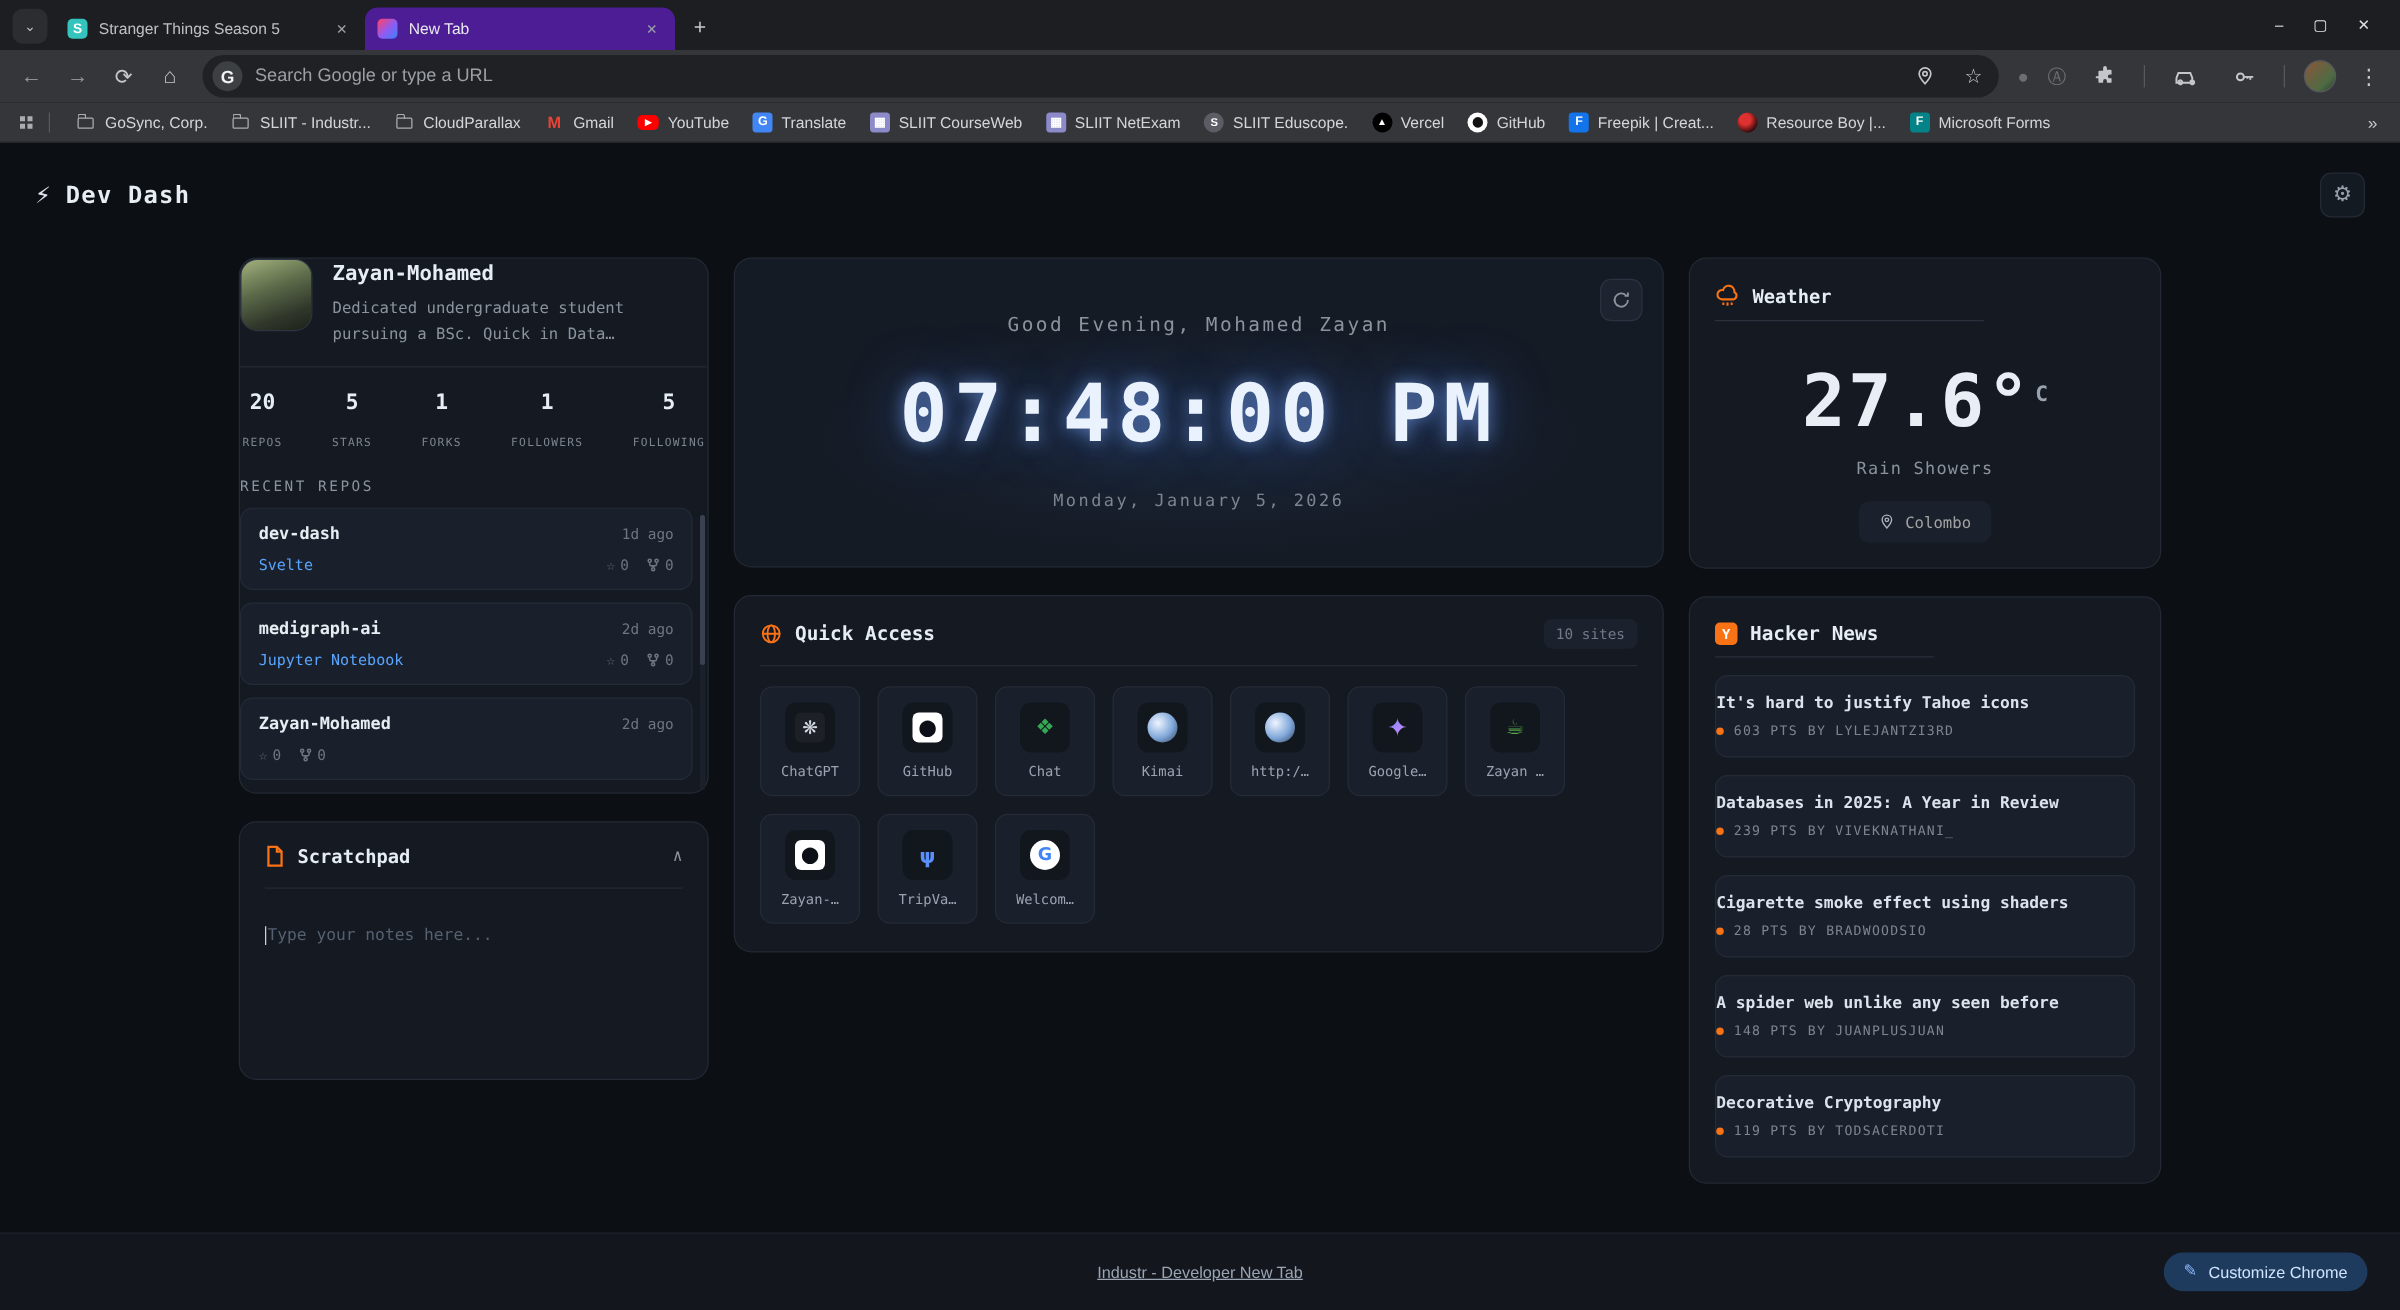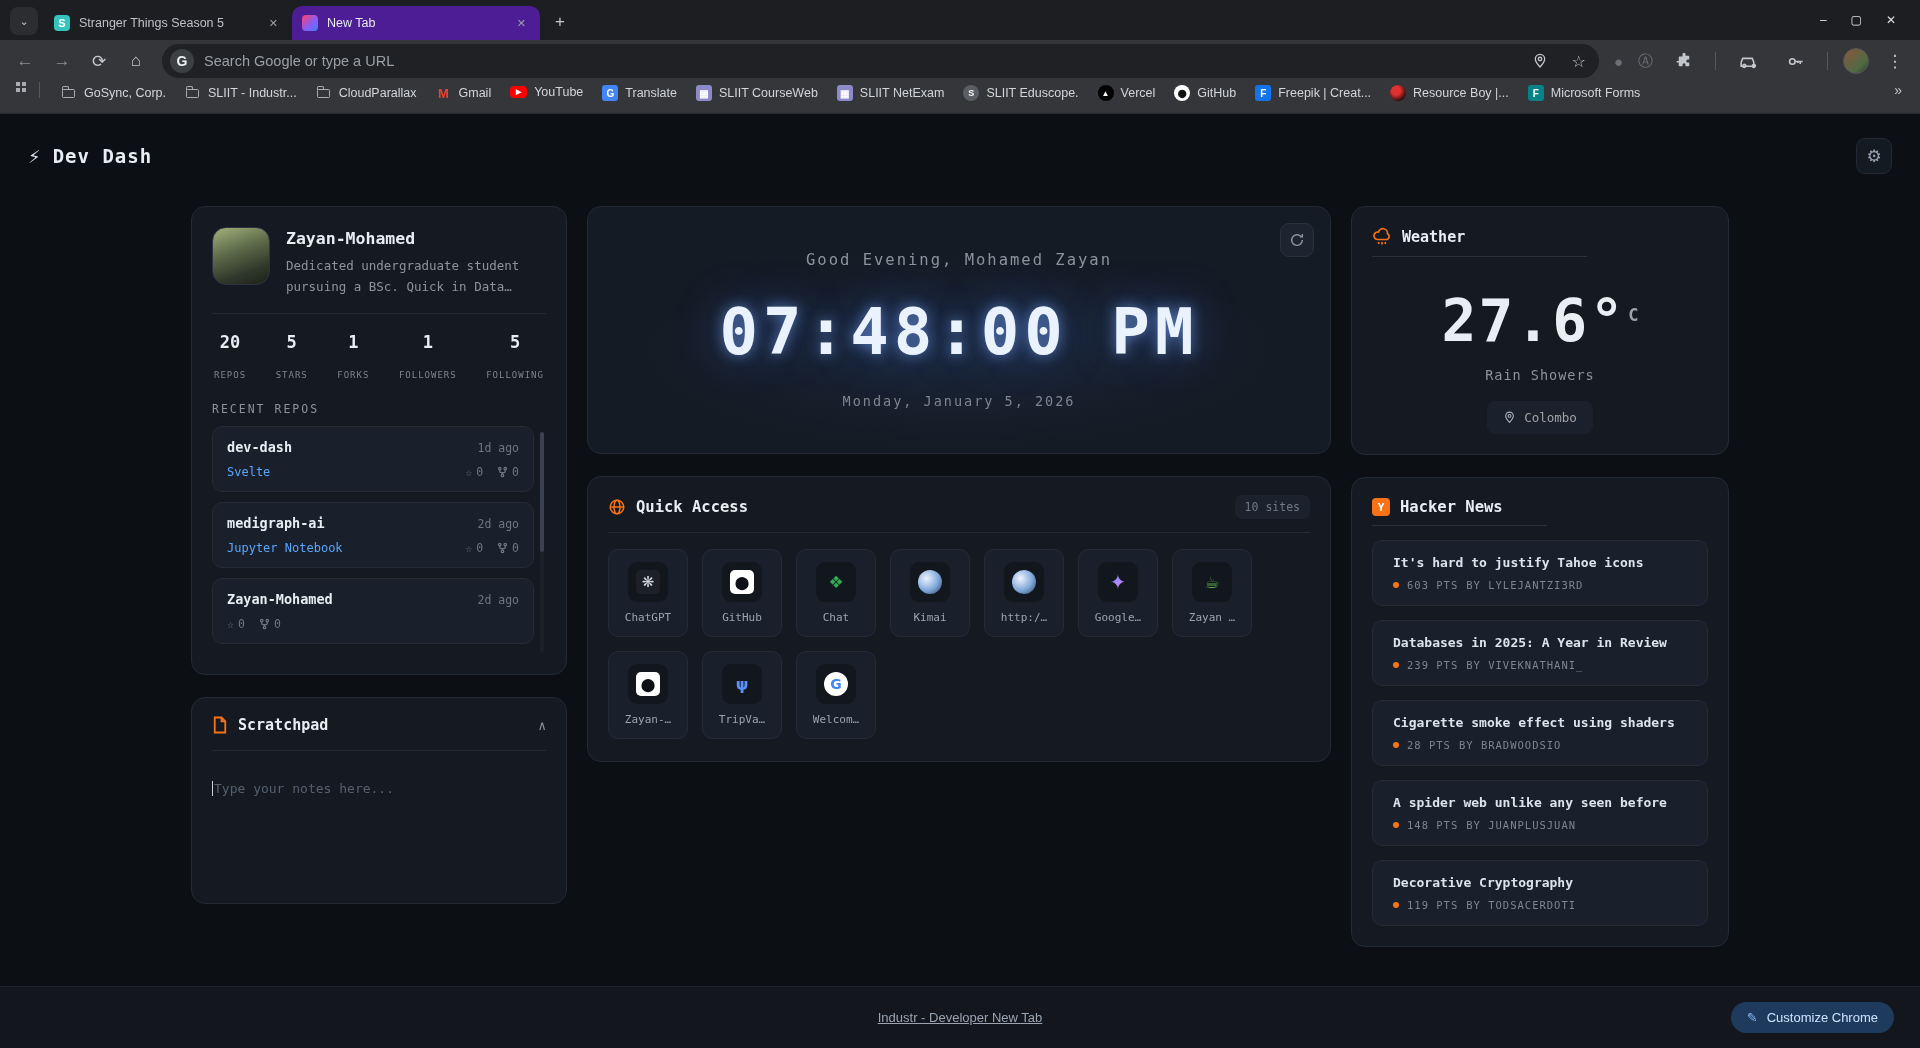--- a/index.html
+++ b/index.html
@@ -26,21 +26,21 @@
   .nav-ic.dim{color:#8d9095}
   .omnibox{flex:1;height:34px;background:#202124;border-radius:17px;display:flex;align-items:center;gap:10px;padding:0 6px 0 8px}
   .gbadge{width:24px;height:24px;border-radius:50%;background:#3c4043;color:#f1f3f4;font-weight:bold;font-size:14px;display:flex;align-items:center;justify-content:center}
   .omni-ph{flex:1;color:#9aa0a6;font-size:14.5px}
   .omni-ic{color:#c3c7cc;padding:0 7px;display:flex;align-items:center}
   .tb-sep{width:1px;height:18px;background:#55585c}
   .ext-dim{color:#6b6f74;font-size:15px}
   .avatar-btn{width:26px;height:26px;border-radius:50%;background:linear-gradient(135deg,#7a5c3e 20%,#4e6b43 70%,#2c3c2a);border:1px solid #55585c}
   svg.licon{display:block}
 
-  .bookmarks{height:32px;background:#35363a;display:flex;align-items:flex-start;gap:7px;padding:0 12px;flex-shrink:0;font-family:"Liberation Sans",sans-serif;border-bottom:1px solid #2a2b2e}
+  .bookmarks{height:32px;background:#35363a;display:flex;align-items:center;gap:7px;padding:0 12px;flex-shrink:0;font-family:"Liberation Sans",sans-serif;border-bottom:1px solid #2a2b2e}
   .apps-icon{width:4px;height:4px;background:#a9adb2;box-shadow:6px 0 #a9adb2,0 6px #a9adb2,6px 6px #a9adb2;margin:0 12px 6px 4px}
   .bm-sep{width:1px;height:16px;background:#55585c;margin-right:8px}
   .bm{display:flex;align-items:center;gap:7px;color:#d2d5d9;font-size:12.5px;white-space:nowrap;padding:3px 6px;border-radius:6px}
   .bfav{width:16px;height:16px;display:flex;align-items:center;justify-content:center;font-size:10px;font-weight:bold;flex-shrink:0}
   .bfav.i-folder{position:relative}
   .bfav.i-folder::before{content:"";position:absolute;left:1px;top:4px;width:11px;height:7px;border:1.5px solid #a9adb2;border-radius:1.5px}
   .bfav.i-folder::after{content:"";position:absolute;left:1px;top:1px;width:5px;height:3px;border:1.5px solid #a9adb2;border-bottom:none;border-radius:2px 2px 0 0}
   .bfav.i-gmail::before{content:"M";color:#ea4335;font-size:13px}
   .bfav.i-youtube{background:#f00;border-radius:4px;width:17px;height:12px}
   .bfav.i-youtube::before{content:"▶";color:#fff;font-size:7px}
@@ -66,21 +66,21 @@
   .app-header{display:flex;align-items:center;justify-content:space-between;padding:24px 28px 18px}
   .brand{display:flex;align-items:center;gap:11px;font-size:19px;font-weight:bold;letter-spacing:1px}
   .bolt{font-family:"DejaVu Sans",sans-serif;font-size:18px;color:#dbe2ea}
   .gear-btn{width:36px;height:36px;border-radius:9px;background:#141a22;border:1px solid #232a35;color:#98a1ad;font-family:"DejaVu Sans",sans-serif;font-size:17px;display:flex;align-items:center;justify-content:center}
 
   .main{width:1538px;margin:14px auto 0;display:grid;grid-template-columns:376px 744px 378px;gap:20px;align-items:start}
   .card{background:#141922;border:1px solid #232a35;border-radius:14px}
   .col{display:flex;flex-direction:column;gap:22px}
 
   
-  .profile{padding:20px}
+  .profile{}
   .p-head{display:flex;gap:16px}
   .p-avatar{width:58px;height:58px;border-radius:14px;flex-shrink:0;background:linear-gradient(160deg,#9aa877 5%,#5d6b4a 40%,#30372a 75%,#1d211a);border:1px solid #2c3440}
   .p-name{font-size:16.5px;font-weight:bold;margin:2px 0 8px}
   .p-bio{font-size:12.5px;color:#8b949e;line-height:1.65}
   .divider{border-top:1px solid #232a35;margin:16px 0}
   .stats{display:flex;justify-content:space-between;padding:2px 2px}
   .stat{text-align:center}
   .stat .v{font-size:17px;font-weight:bold}
   .stat .l{font-size:9px;color:#7d8590;letter-spacing:1px;margin-top:18px}
   .repos-title{font-size:11.5px;color:#8b949e;letter-spacing:2px;margin:20px 0 10px}
@@ -145,21 +145,21 @@
   .temp{margin-top:30px;font-size:58px;font-weight:bold;letter-spacing:2px;color:#e9eef5}
   .temp sup{font-size:17px;color:#9aa4b0;letter-spacing:0;margin-left:2px}
   .cond{margin-top:12px;font-size:13.5px;color:#8b949e;letter-spacing:1px}
   .loc-pill{display:inline-flex;align-items:center;gap:8px;margin-top:18px;background:#1b212c;border-radius:8px;padding:9px 16px;font-size:12.5px;color:#a3a3a3}
 
   
   .hn{padding:20px}
   .hn-head{display:flex;gap:10px;align-items:center;border-bottom:1px solid #2a313c;padding-bottom:9px;width:52%}
   .hn-ic{width:18px;height:18px;background:#f97316;border-radius:4px;color:#fff;font-size:11px;font-weight:bold;display:flex;align-items:center;justify-content:center}
   .hn-title{font-size:15.5px;font-weight:bold}
-  .hn-item{background:#1a202b;border:1px solid #242b37;border-radius:10px;padding:14px 20px;margin-top:14px}
+  .hn-item{background:#1a202b;border:1px solid #242b37;border-radius:10px;padding:14px 0;margin-top:14px}
   .hn-item .t{font-size:13px;font-weight:bold;color:#dbe4ed;white-space:nowrap;overflow:hidden}
   .hn-meta{display:flex;align-items:center;gap:8px;margin-top:9px}
   .hn-dot{width:6px;height:6px;border-radius:50%;background:#f97316}
   .hn-meta .m{font-size:10.5px;color:#7d8590;letter-spacing:1px}
 
   
   .footer{height:62px;background:#13161c;border-top:1px solid #1d222b;display:flex;align-items:center;justify-content:center;position:relative;flex-shrink:0;margin-top:auto}
   .footer-link{color:#9aa4b2;font-size:13px;text-decoration:underline;font-family:"Liberation Sans",sans-serif}
   .customize{position:absolute;right:26px;display:flex;align-items:center;gap:9px;background:#1e3a5c;border-radius:999px;padding:8px 16px;color:#cfe3ff;font-size:13px;font-family:"Liberation Sans",sans-serif}
   .customize .pencil{color:#8ab4f8;font-family:"DejaVu Sans",sans-serif}

